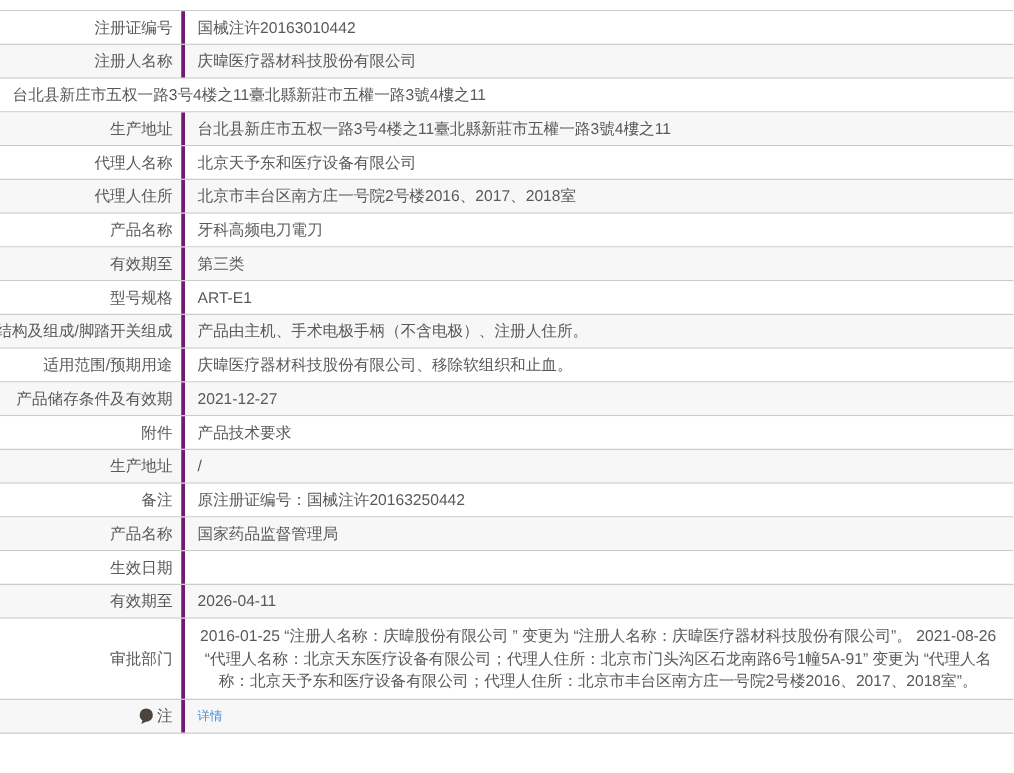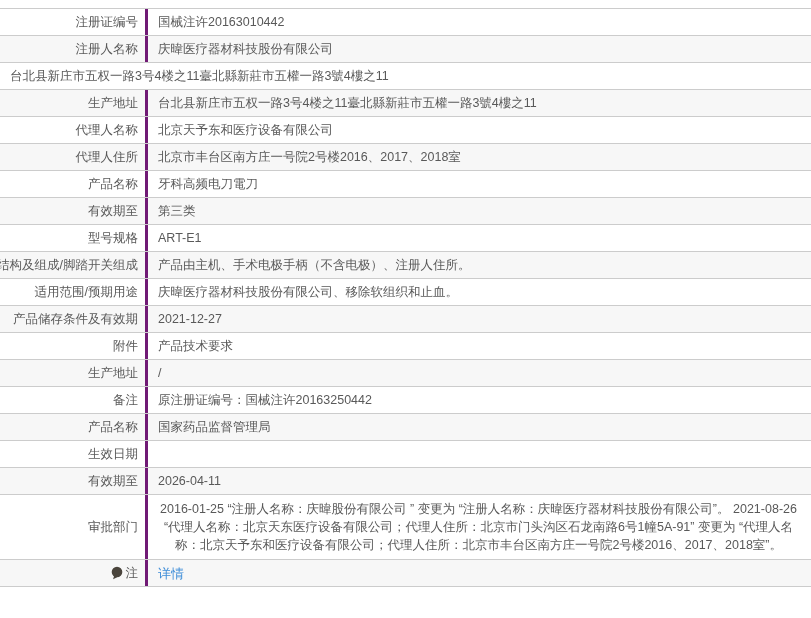--- a/index.html
+++ b/index.html
@@ -57,21 +57,21 @@
   }
   .note-icon-wrap {
     display: inline-flex;
     align-items: center;
     margin-right: 3px;
   }
   a.detail-link {
     color: #3e8dd8;
     text-decoration: none;
     cursor: pointer;
-    font-size: 13px;
+    font-size: 10px;
     font-family: Liberation Serif, serif;
   }
 </style>
 </head>
 <body>
 
 <div class="page">
   <div class="reg-table">
 
     <div class="row">

